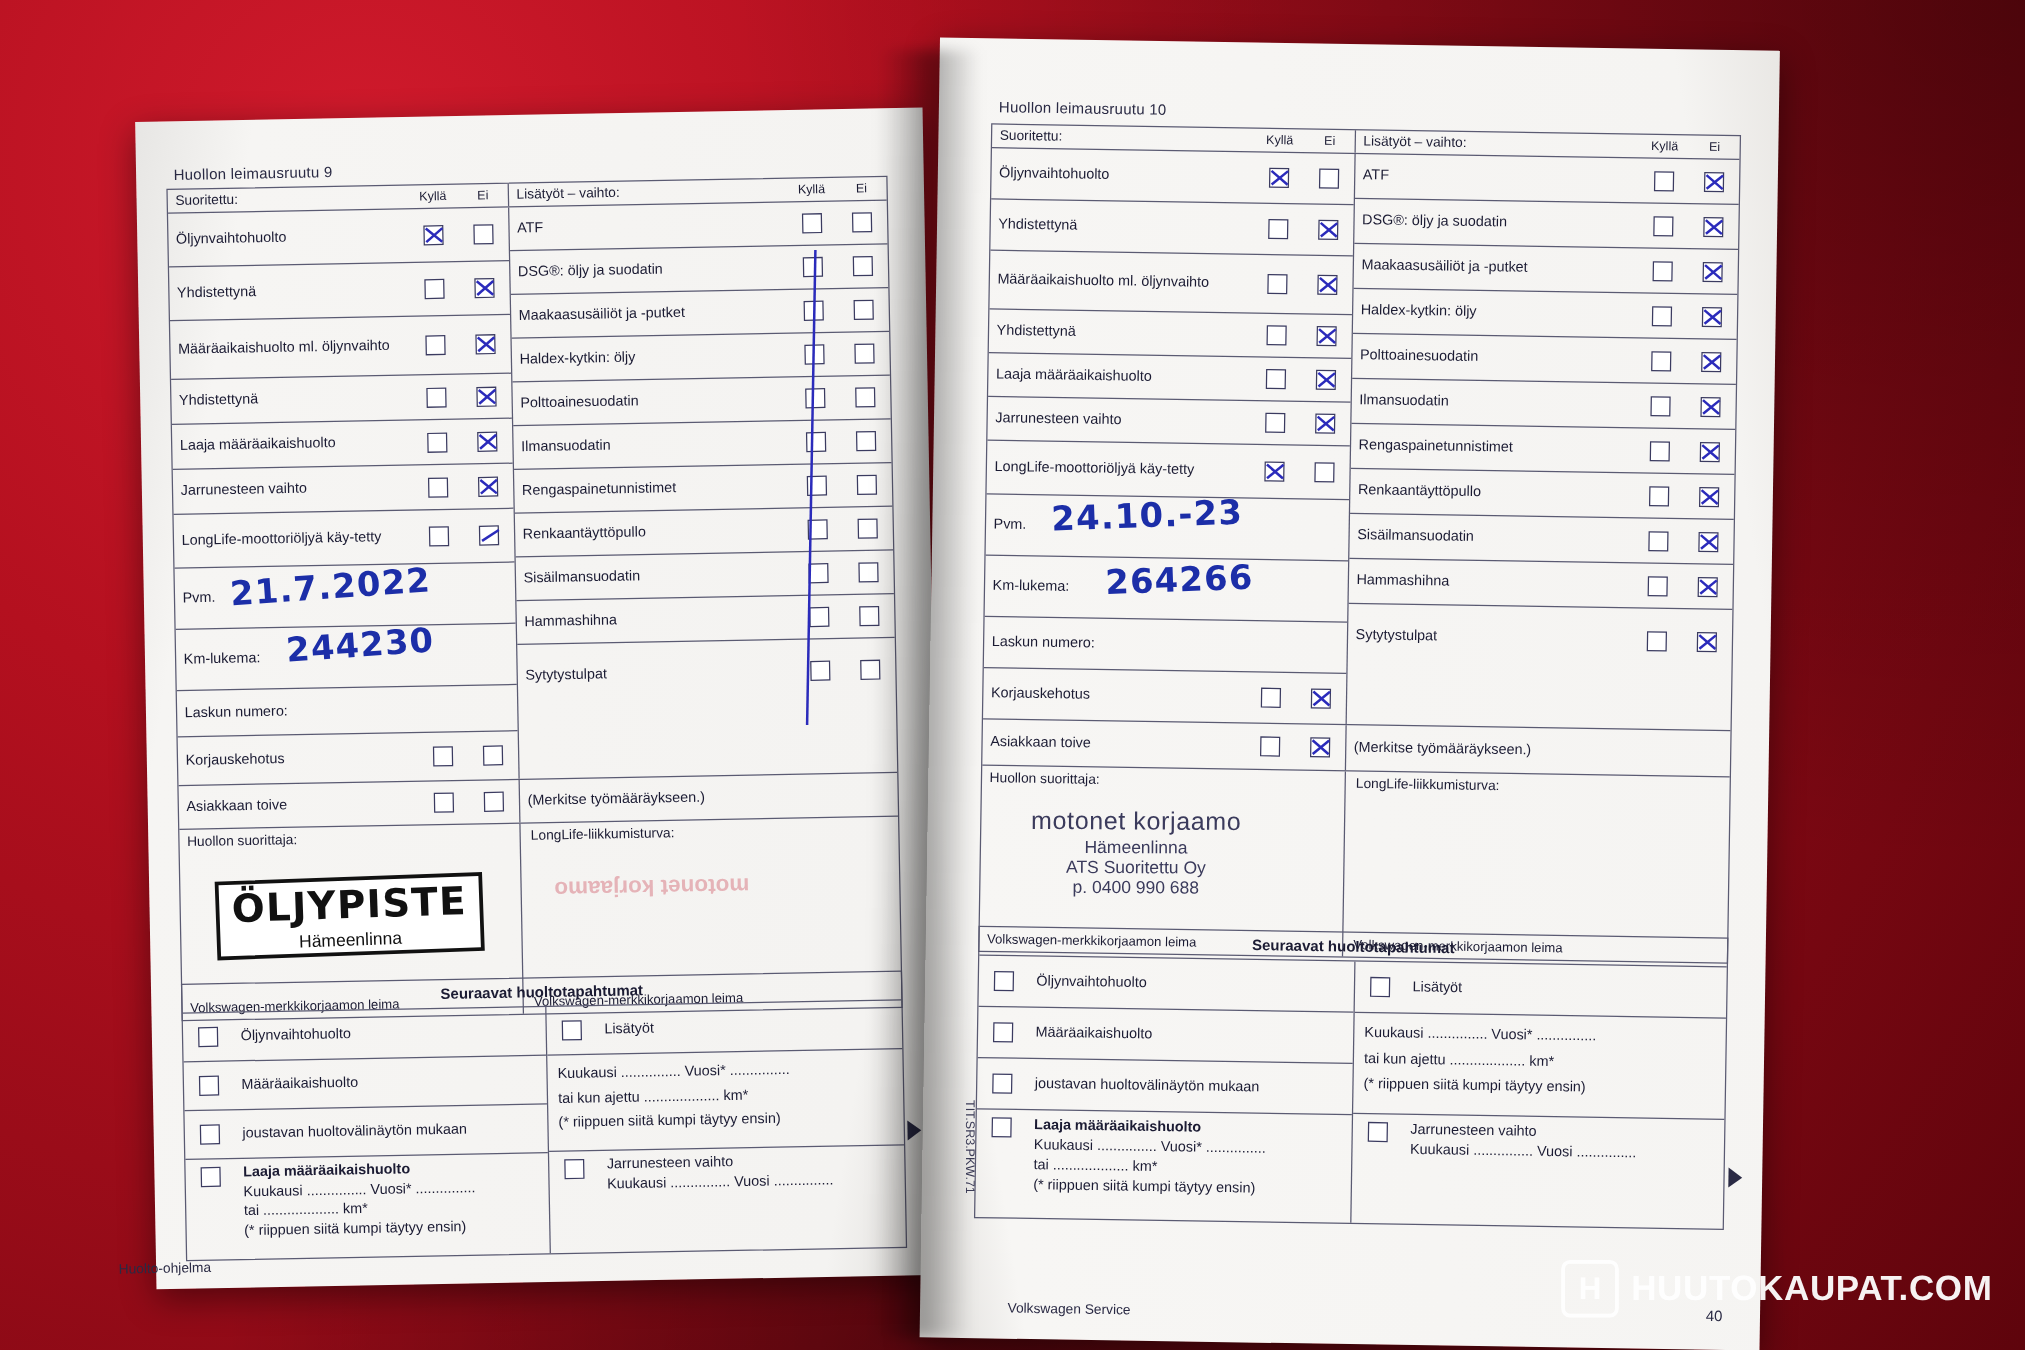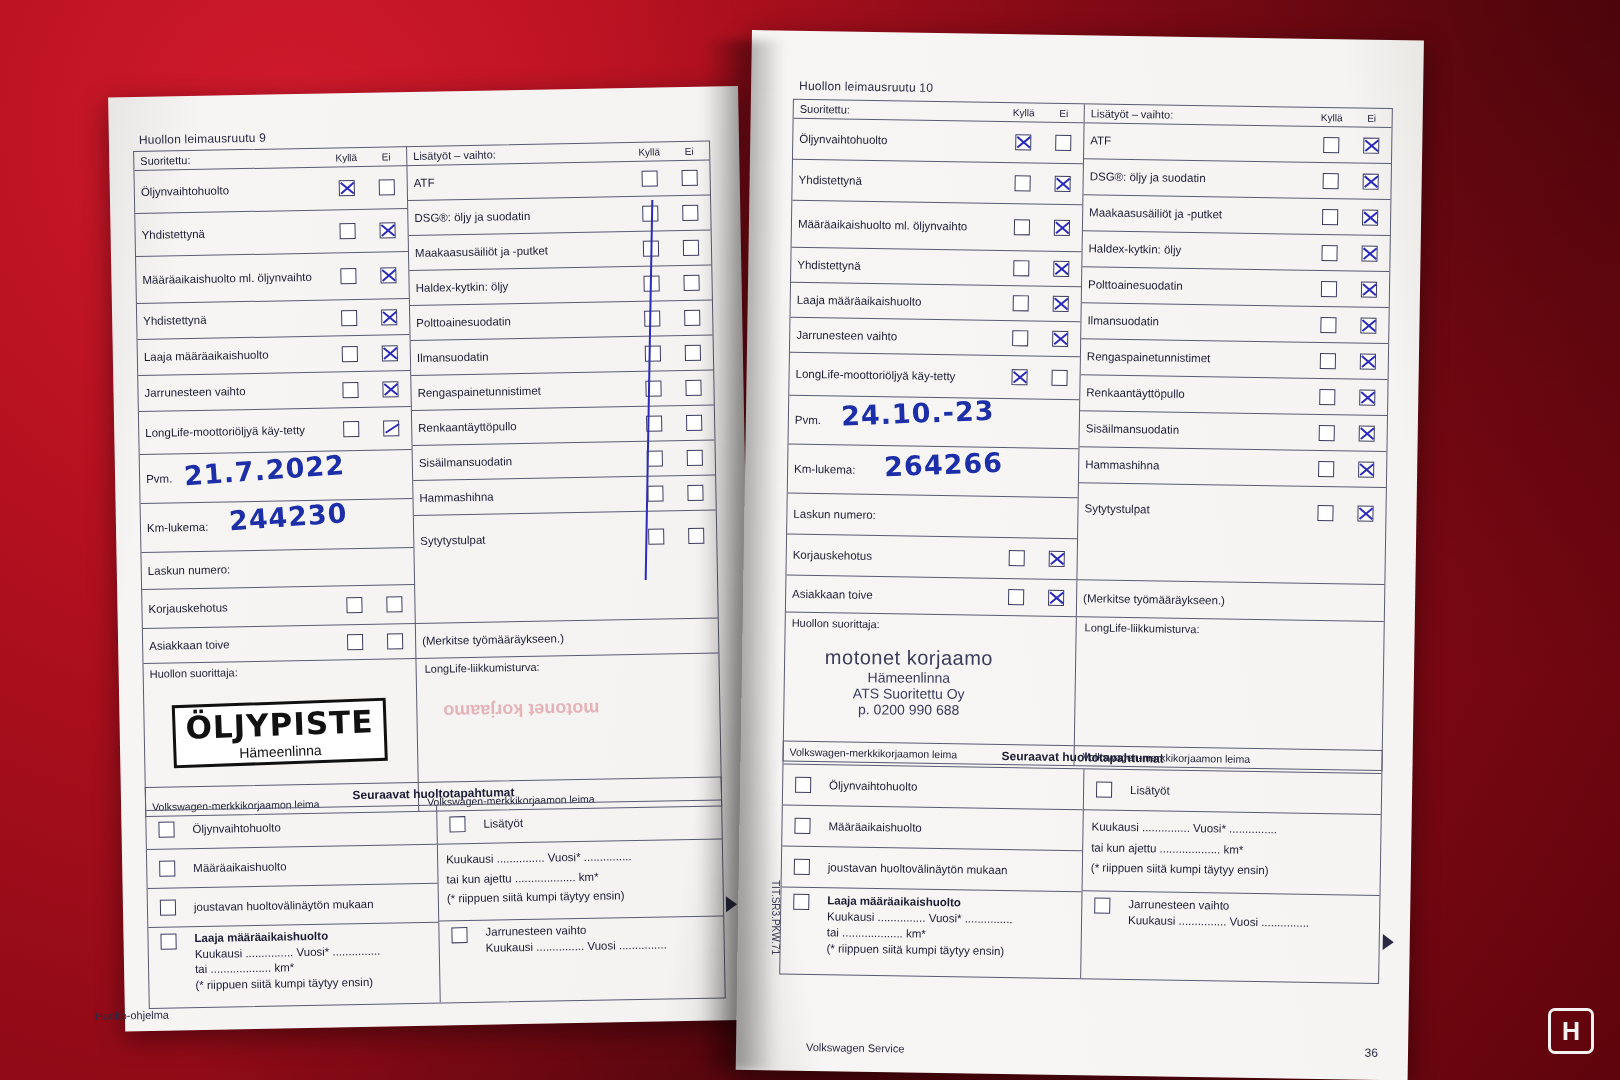--- a/index.html
+++ b/index.html
@@ -666,21 +666,21 @@
           <div class="cellL" style="flex:1;">(Merkitse työmääräykseen.)</div>
         </div>
 
         <div class="row" style="height:148px;">
           <div style="width:290px;border-right:1px solid #5a5a72;position:relative;">
             <div style="position:absolute;left:6px;top:4px;font-size:11px;">Huollon suorittaja:</div>
             <div class="stamp-moto" style="position:absolute;left:40px;top:32px;text-align:center;transform:rotate(-0.6deg);">
               <div class="m1">motonet korjaamo</div>
               <div class="m2">Hämeenlinna</div>
               <div class="m2">ATS Suoritettu Oy</div>
-              <div class="m2">p. 0200 990 688</div>
+              <div class="m2">p. 0400 990 688</div>
             </div>
             <div style="position:absolute;left:6px;bottom:3px;font-size:10.5px;">Volkswagen-merkkikorjaamon leima</div>
           </div>
           <div style="flex:1;position:relative;">
             <div style="position:absolute;left:8px;top:4px;font-size:11px;">LongLife-liikkumisturva:</div>
             <div style="position:absolute;left:8px;bottom:3px;font-size:10.5px;">Volkswagen-merkkikorjaamon leima</div>
           </div>
         </div>
       </div>
 
@@ -739,26 +739,27 @@
               <div style="flex:1;padding:4px 6px;font-size:11.5px;line-height:1.4;">
                 <div>Jarrunesteen vaihto</div>
                 <div>Kuukausi ............... Vuosi ...............</div>
               </div>
             </div>
           </div>
         </div>
       </div>
 
       <div class="footline" style="position:absolute;left:70px;bottom:18px;">Volkswagen Service</div>
-      <div class="footline" style="position:absolute;right:30px;bottom:20px;font-size:12px;">36</div>
+      <div class="footline" style="position:absolute;right:30px;bottom:20px;font-size:12px;">40</div>
 
       <div class="arrow" style="position:absolute;right:16px;bottom:130px;"></div>
     </div>
   </div>
 
   <div id="gutter"></div>
 
   <div class="vtext" style="left:770px;top:880px;">TIT.SR3.PKW.71</div>
 </div>
 
 <div id="wm">
   <div class="sq">H</div>
+  <div class="tx">HUUTOKAUPAT.COM</div>
 </div>
 
 </body></html>

